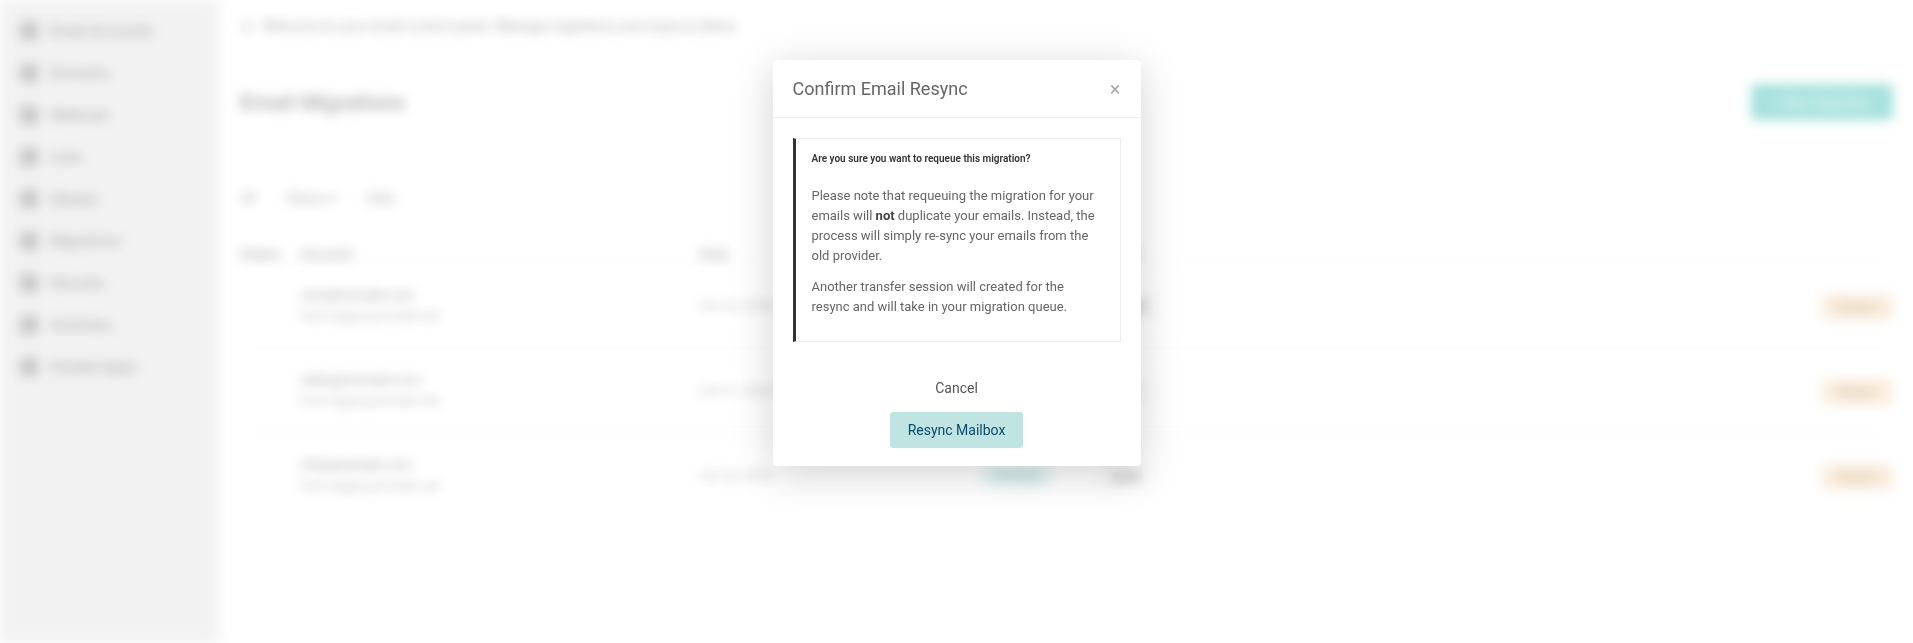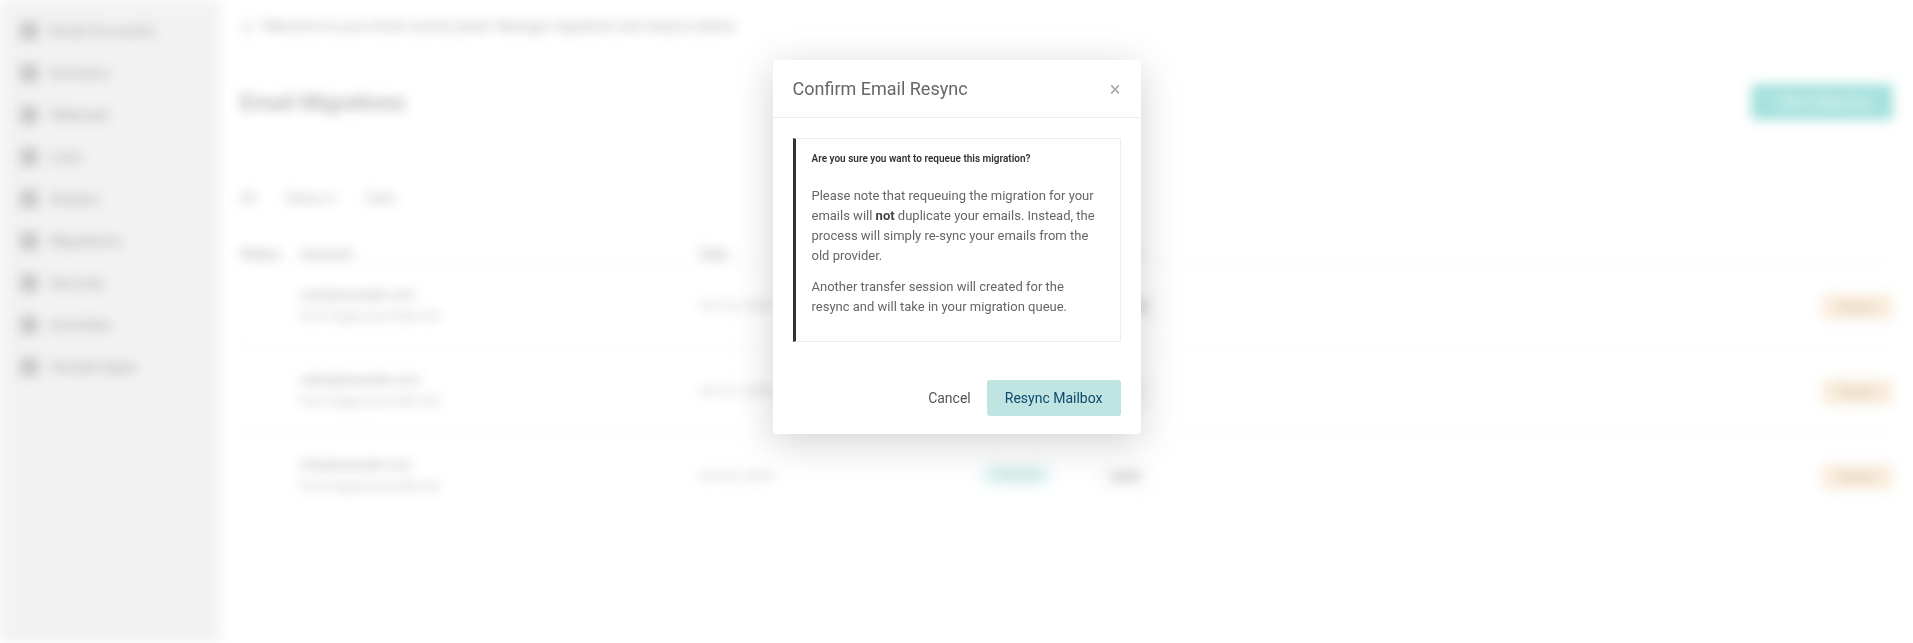--- a/index.html
+++ b/index.html
@@ -34,21 +34,21 @@
 .overlay { position:absolute; inset:0; display:flex; justify-content:center; align-items:flex-start; padding-top:60px; }
 .modal { width:368px; background:#fff; border-radius:4px; box-shadow:0 8px 40px rgba(0,0,0,.18); }
 .mhead { display:flex; justify-content:space-between; align-items:center; padding:18px 20px; border-bottom:1px solid #eee; }
 .mhead h3 { font-size:18px; font-weight:400; color:#666; }
 .close { color:#aaa; font-size:20px; cursor:pointer; line-height:1; }
 .mbody { padding:20px; }
 .msgbox { border-left:3px solid #333; background:#fff; padding:14px 16px; border:1px solid #eee; border-left:3px solid #333; }
 .msgbox strong.hd { display:block; font-size:10px; color:#333; font-weight:600; margin-bottom:22px; }
 .msgbox p { font-size:13px; color:#666; line-height:1.55; margin-bottom:10px; }
 .msgbox p b { font-weight:700; color:#444; }
-.mfoot { padding:18px 20px; display:flex; justify-content:flex-end; gap:16px; align-items:center; }
+.mfoot { padding:18px 20px; display:flex; justify-content:flex-end; gap:16px; align-items:center;flex-direction:column; }
 .btncancel { background:none; border:none; color:#555; font-size:14px; cursor:pointer; }
 .btnresync { background:#bfe4e1; color:#0c4a6e; border:none; padding:10px 18px; font-size:14px; border-radius:3px; cursor:pointer; }
 </style>
 </head>
 <body>
 
 <div class="backdrop">
   <div class="sidebar">
     <div class="sb-item">
         <span class="ic"></span>

